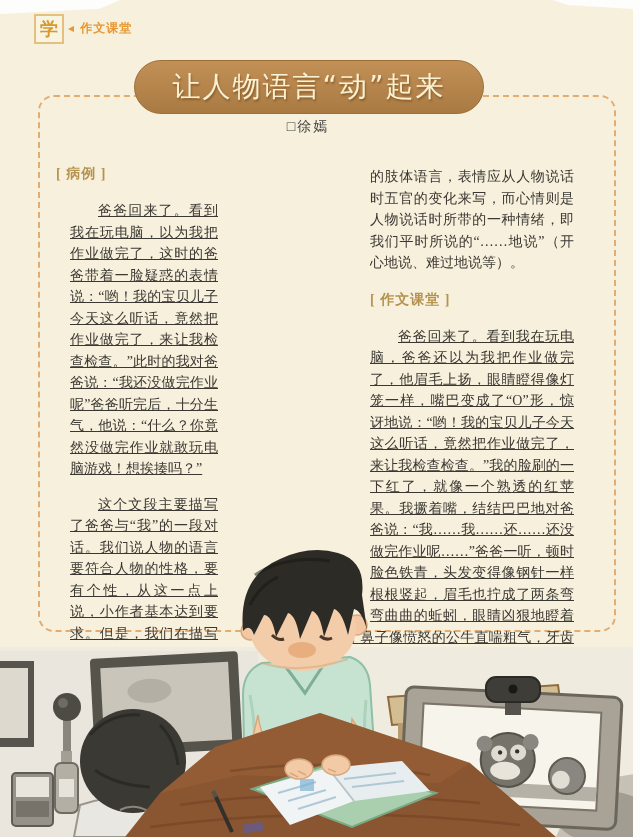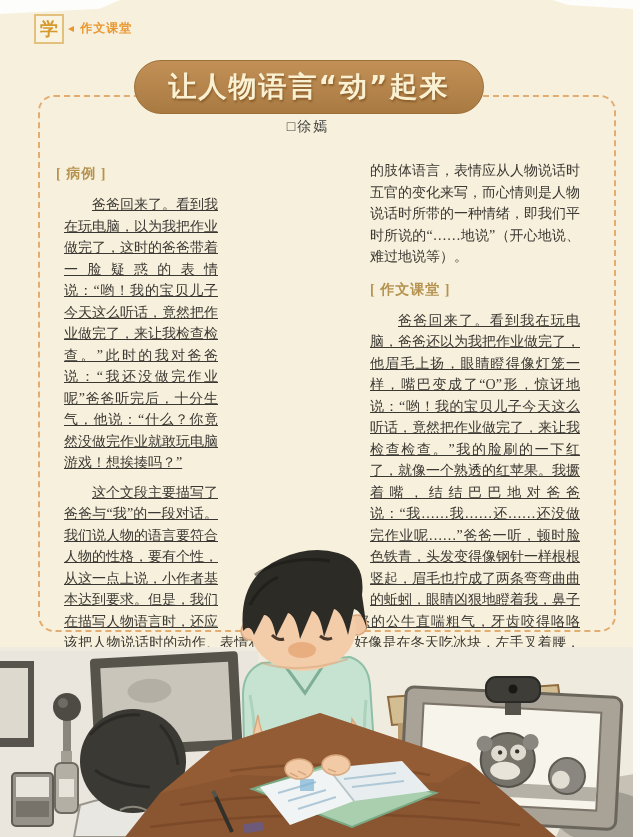--- a/index.html
+++ b/index.html
@@ -14,30 +14,30 @@
     font-size:12px;font-weight:bold;color:#e8962e;letter-spacing:1px;}
 
   
   .frame{position:absolute;left:38px;top:95px;width:574px;height:533px;border:2px dashed #e3ad72;
     border-radius:16px;z-index:1;}
 
   
   .banner{position:absolute;left:134px;top:60px;width:348px;height:52px;z-index:4;
     background:linear-gradient(180deg,#c29057,#a87a42);border:1px solid #9c6f38;border-radius:27px;
     display:flex;align-items:center;justify-content:center;}
-  .banner span{font-family:"DejaVu Sans",sans-serif;font-weight:bold;font-size:28px;letter-spacing:2px;
+  .banner span{font-family:"DejaVu Sans",sans-serif;font-weight:normal;font-size:28px;letter-spacing:2px;
     color:#faf0d2;text-shadow:1px 2px 2px rgba(110,66,18,.55);}
   .author{position:absolute;left:308px;top:118px;transform:translateX(-50%);
     font-size:14px;color:#404040;z-index:4;letter-spacing:2px;}
 
   
   .col{position:absolute;top:152px;z-index:2;color:#3b3833;font-size:14px;line-height:21.5px;}
   .col-left{left:56px;width:257px;}
   .col-right{left:318px;width:270px;}
-  .blk{margin:8px;}
+  .blk{margin:14px;}
   .heading{color:#b5924f;font-weight:bold;letter-spacing:1px;margin:10px 0 5px;line-height:24px;}
   .para,.para-wrap{text-indent:2em;text-align:justify;text-decoration:underline;}
   .para-cont{text-indent:0;text-align:justify;}
   .spacer-r{float:right;width:95px;height:80px;margin-top:396px;}
   .spacer-l{float:left;width:52px;height:68px;margin-top:388px;}
 
   
   .footer-num{position:absolute;left:38px;top:810px;font-size:13px;color:#6b675f;z-index:2;
     font-family:"DejaVu Sans",sans-serif;}
   .footer-mag{position:absolute;left:98px;top:813px;font-size:10px;color:#8f8b80;z-index:2;letter-spacing:1px;}

